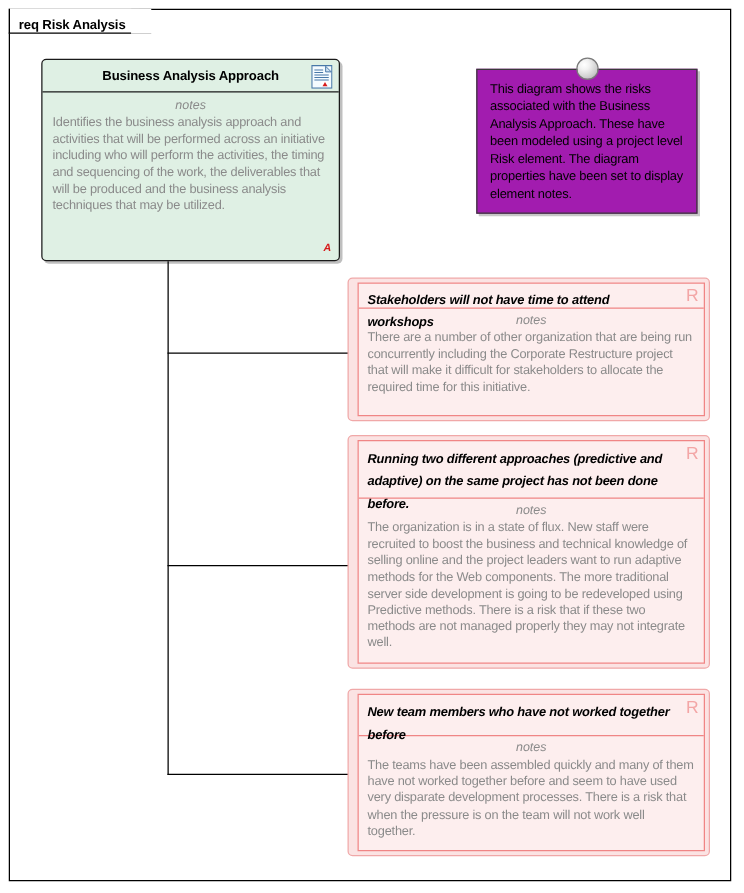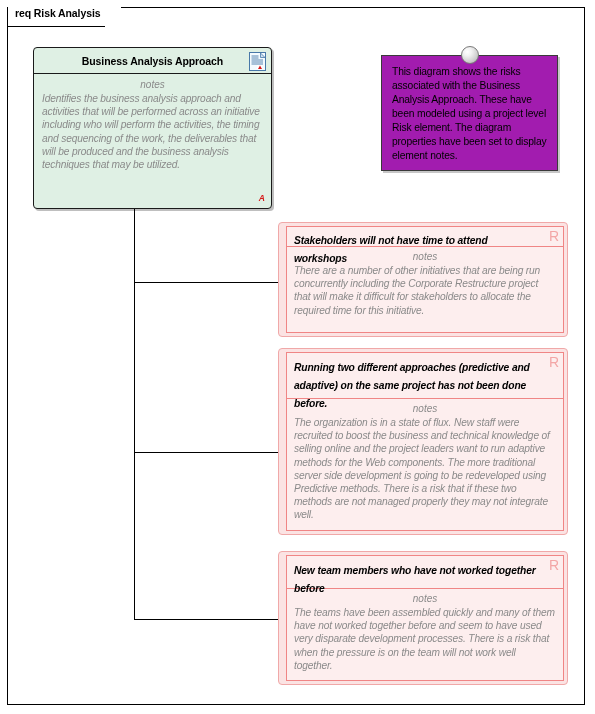--- a/index.html
+++ b/index.html
@@ -40,21 +40,21 @@
     z-index: 5;
   }
   #diagram-tab .tab-body {
     height: 20px;
     box-sizing: border-box;
     border: 1px solid #000000;
     border-right: none;
     border-top: none;
     background: #ffffff;
     display: flex;
-    align-items: flex-start;
+    align-items: flex-end;
     padding: 0 5px 0 7px;
   }
   #diagram-tab .tab-label {
     font-size: 10.5px;
     font-weight: bold;
     color: #000000;
     white-space: nowrap;
     letter-spacing: -0.1px;
   }
   #diagram-tab .tab-slant {
@@ -140,21 +140,20 @@
   .notes-label {
     text-align: center;
     font-size: 10px;
     font-style: italic;
     color: #8a8a8a;
     line-height: 13px;
     margin-bottom: 1px;
   }
   .notes-text {
     font-size: 10.2px;
-    font-style: italic;
     color: #8a8a8a;
     line-height: 13.2px;
     letter-spacing: -0.15px;
   }
   .red-a {
     position: absolute;
     right: 6px;
     bottom: 5px;
     font-size: 8.5px;
     font-weight: bold;
@@ -325,21 +324,21 @@
 
 <div class="risk" id="risk-stakeholders">
   <div class="elem-outer"></div>
   <div class="elem-inner">
     <div class="hdr">
       <span class="hdr-title">Stakeholders will not have time to attend workshops</span>
       <span class="risk-icon">R</span>
     </div>
     <div class="body">
       <div class="notes-label">notes</div>
-      <div class="notes-text">There are a number of other initiatives that are being run concurrently including the Corporate Restructure project that will make it difficult for stakeholders to allocate the required time for this initiative.</div>
+      <div class="notes-text">There are a number of other organization that are being run concurrently including the Corporate Restructure project that will make it difficult for stakeholders to allocate the required time for this initiative.</div>
     </div>
   </div>
 </div>
 
 <div class="risk" id="risk-two-approaches">
   <div class="elem-outer"></div>
   <div class="elem-inner">
     <div class="hdr">
       <span class="hdr-title">Running two different approaches (predictive and adaptive) on the same project has not been done before.</span>
       <span class="risk-icon">R</span>

